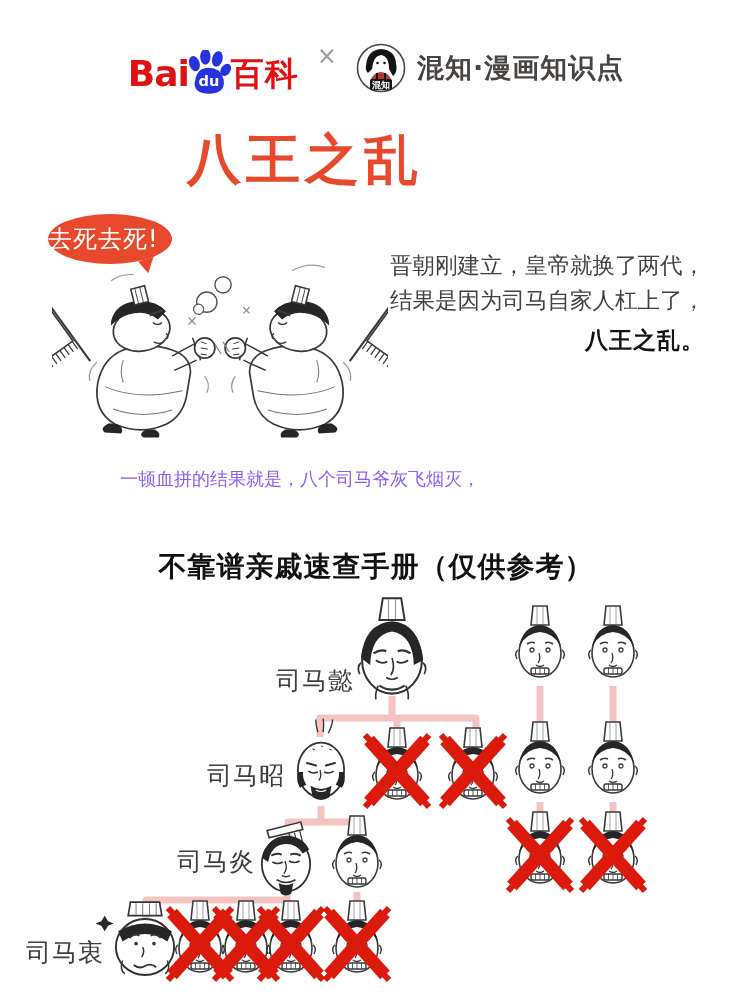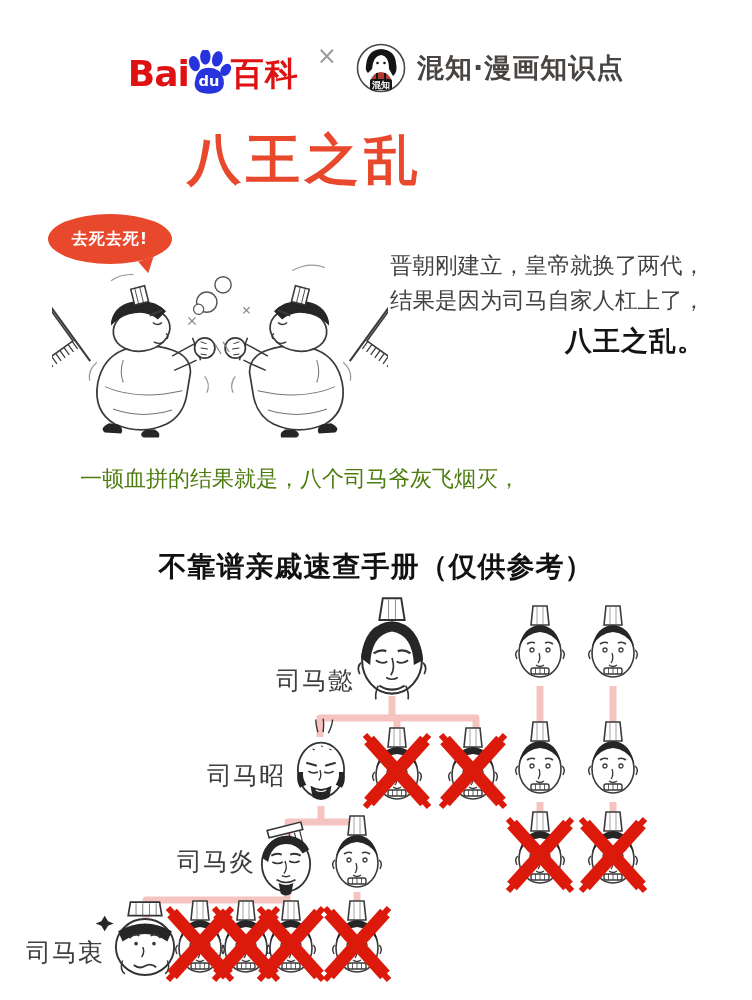--- a/index.html
+++ b/index.html
@@ -17,35 +17,35 @@
   .hunzhi{display:flex;align-items:center;gap:10px;}
   .hunzhi-title{font-size:27px;font-weight:800;color:#474442;letter-spacing:1px;}
 
   
   .hero-title{position:absolute;top:124px;left:0;width:610px;text-align:center;
               font-size:54px;font-weight:900;color:var(--accent);letter-spacing:5px;}
 
   
   .bubble{position:absolute;left:48px;top:214px;width:124px;height:50px;
           background:var(--accent);border-radius:50%;display:flex;align-items:center;
-          justify-content:center;color:#fff;font-size:16px;font-weight:700;letter-spacing:1px;}
+          color:#fff;font-size:24px;font-weight:400;letter-spacing:1px;}
   .bubble:after{content:"";position:absolute;right:16px;bottom:-9px;width:0;height:0;
           border-left:6px solid transparent;border-right:10px solid transparent;
           border-top:14px solid var(--accent);transform:rotate(-18deg);}
 
   
   .comic{position:absolute;left:52px;top:258px;}
 
   
   .intro{position:absolute;left:390px;top:248px;color:#424242;font-size:22.5px;line-height:35px;text-align:right;}
-  .intro-emph{font-size:27px;font-weight:800;color:#141414;margin-top:5px;letter-spacing:1px;}
+  .intro-emph{font-size:23px;font-weight:800;color:#141414;margin-top:5px;letter-spacing:1px;}
 
   
   .result{position:absolute;top:460px;left:0;width:600px;text-align:center;
-          color:#4d7c0f;font-size:22px;line-height:37px;}
+          color:#8b5cf6;font-size:18px;line-height:37px;}
 
   
   .handbook{position:absolute;top:548px;left:0;width:752px;text-align:center;
             font-size:28px;font-weight:800;color:#111;letter-spacing:1px;}
 
   
   .tree{position:absolute;top:600px;left:0;width:752px;height:400px;}
   .tree svg{overflow:visible;}
   .tree-label{position:absolute;transform:translate(-100%,-50%);white-space:nowrap;
               font-size:25px;color:#3e3e3e;letter-spacing:1px;}

